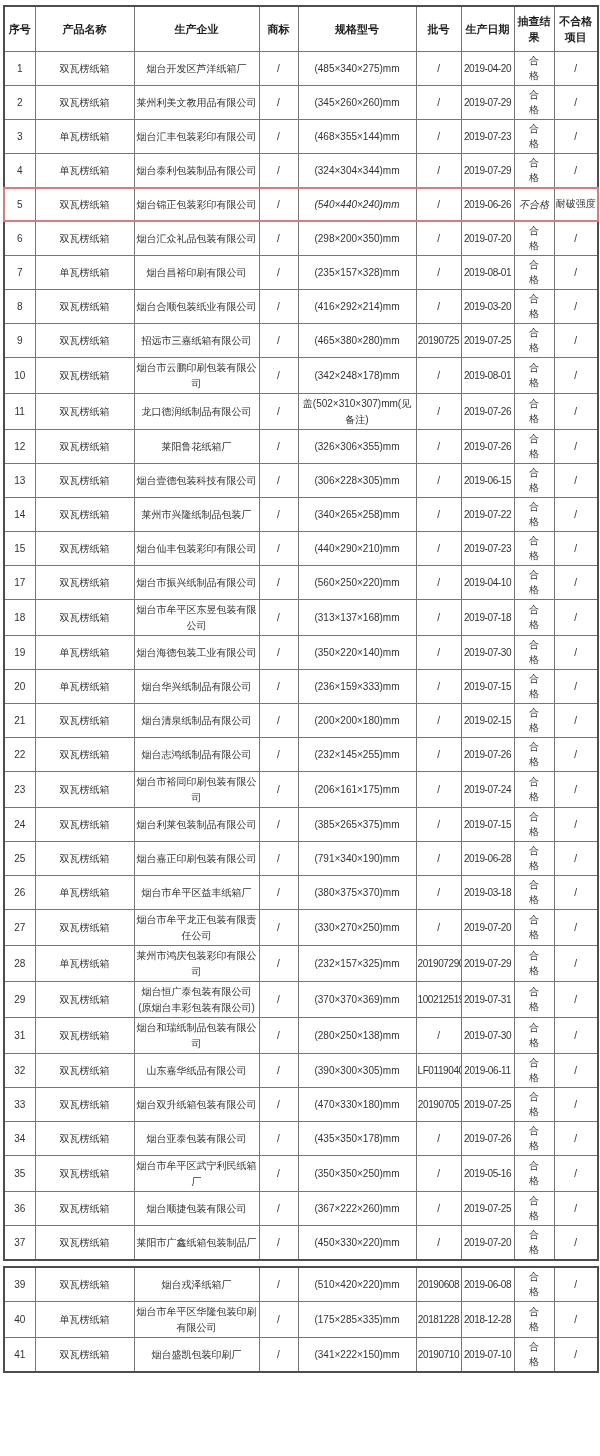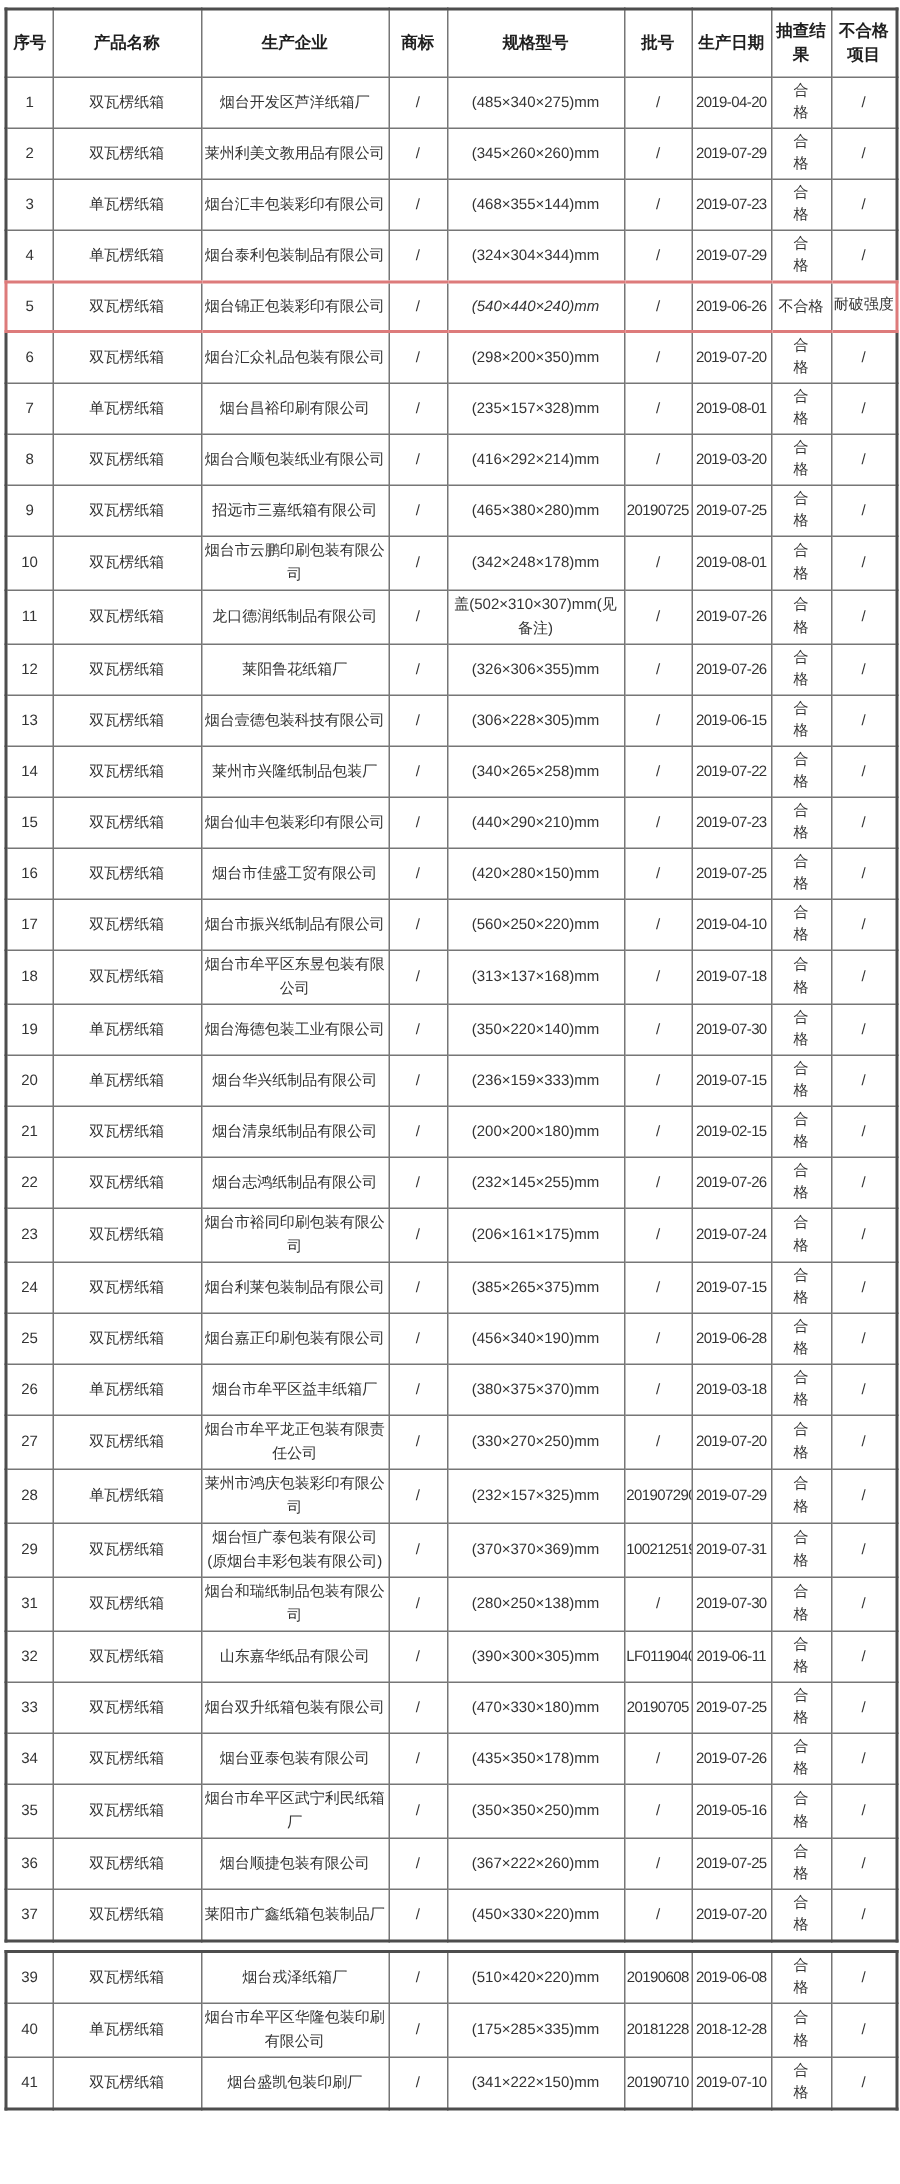--- a/index.html
+++ b/index.html
@@ -130,21 +130,21 @@
   </tr>
 
   <tr class="highlighted" style="--hl: #dd7b7b;">
     <td class="c-no" style="border-top-color: rgb(221, 123, 123); border-bottom-color: rgb(221, 123, 123); border-left-color: rgb(221, 123, 123);">5</td>
     <td class="c-product" style="border-top-color: rgb(221, 123, 123); border-bottom-color: rgb(221, 123, 123);">双瓦楞纸箱</td>
     <td class="c-maker" style="border-top-color: rgb(221, 123, 123); border-bottom-color: rgb(221, 123, 123);">烟台锦正包装彩印有限公司</td>
     <td class="c-mark" style="border-top-color: rgb(221, 123, 123); border-bottom-color: rgb(221, 123, 123);">/</td>
     <td class="c-spec" style="border-top-color: rgb(221, 123, 123); border-bottom-color: rgb(221, 123, 123); font-style: italic;">(540×440×240)mm</td>
     <td class="c-batch" style="border-top-color: rgb(221, 123, 123); border-bottom-color: rgb(221, 123, 123);">/</td>
     <td class="c-date" style="border-top-color: rgb(221, 123, 123); border-bottom-color: rgb(221, 123, 123);">2019-06-26</td>
-    <td class="c-result" style="white-space: nowrap; border-top-color: rgb(221, 123, 123); border-bottom-color: rgb(221, 123, 123);">不合格</td>
+    <td class="c-result" style="white-space: nowrap; border-top-color: rgb(221, 123, 123); border-bottom-color: rgb(221, 123, 123); font-style: italic;">不合格</td>
     <td class="c-defect" style="white-space: nowrap; border-top-color: rgb(221, 123, 123); border-bottom-color: rgb(221, 123, 123); border-right-color: rgb(221, 123, 123); font-family: Liberation Mono, monospace;">耐破强度</td>
   </tr>
 
   <tr>
     <td class="c-no">6</td>
     <td class="c-product">双瓦楞纸箱</td>
     <td class="c-maker">烟台汇众礼品包装有限公司</td>
     <td class="c-mark">/</td>
     <td class="c-spec">(298×200×350)mm</td>
     <td class="c-batch">/</td>
@@ -254,31 +254,20 @@
     <td class="c-product">双瓦楞纸箱</td>
     <td class="c-maker">烟台仙丰包装彩印有限公司</td>
     <td class="c-mark">/</td>
     <td class="c-spec">(440×290×210)mm</td>
     <td class="c-batch">/</td>
     <td class="c-date">2019-07-23</td>
     <td class="c-result"><span class="stack">合格</span></td>
     <td class="c-defect">/</td>
   </tr>
 
-  <tr>
-    <td class="c-no">16</td>
-    <td class="c-product">双瓦楞纸箱</td>
-    <td class="c-maker">烟台市佳盛工贸有限公司</td>
-    <td class="c-mark">/</td>
-    <td class="c-spec">(420×280×150)mm</td>
-    <td class="c-batch">/</td>
-    <td class="c-date">2019-07-25</td>
-    <td class="c-result"><span class="stack">合格</span></td>
-    <td class="c-defect">/</td>
-  </tr>
 
   <tr>
     <td class="c-no">17</td>
     <td class="c-product">双瓦楞纸箱</td>
     <td class="c-maker">烟台市振兴纸制品有限公司</td>
     <td class="c-mark">/</td>
     <td class="c-spec">(560×250×220)mm</td>
     <td class="c-batch">/</td>
     <td class="c-date">2019-04-10</td>
     <td class="c-result"><span class="stack">合格</span></td>
@@ -367,21 +356,21 @@
     <td class="c-date">2019-07-15</td>
     <td class="c-result"><span class="stack">合格</span></td>
     <td class="c-defect">/</td>
   </tr>
 
   <tr>
     <td class="c-no">25</td>
     <td class="c-product">双瓦楞纸箱</td>
     <td class="c-maker">烟台嘉正印刷包装有限公司</td>
     <td class="c-mark">/</td>
-    <td class="c-spec">(456×340×190)mm</td>
+    <td class="c-spec">(791×340×190)mm</td>
     <td class="c-batch">/</td>
     <td class="c-date">2019-06-28</td>
     <td class="c-result"><span class="stack">合格</span></td>
     <td class="c-defect">/</td>
   </tr>
 
   <tr>
     <td class="c-no">26</td>
     <td class="c-product">单瓦楞纸箱</td>
     <td class="c-maker">烟台市牟平区益丰纸箱厂</td>

